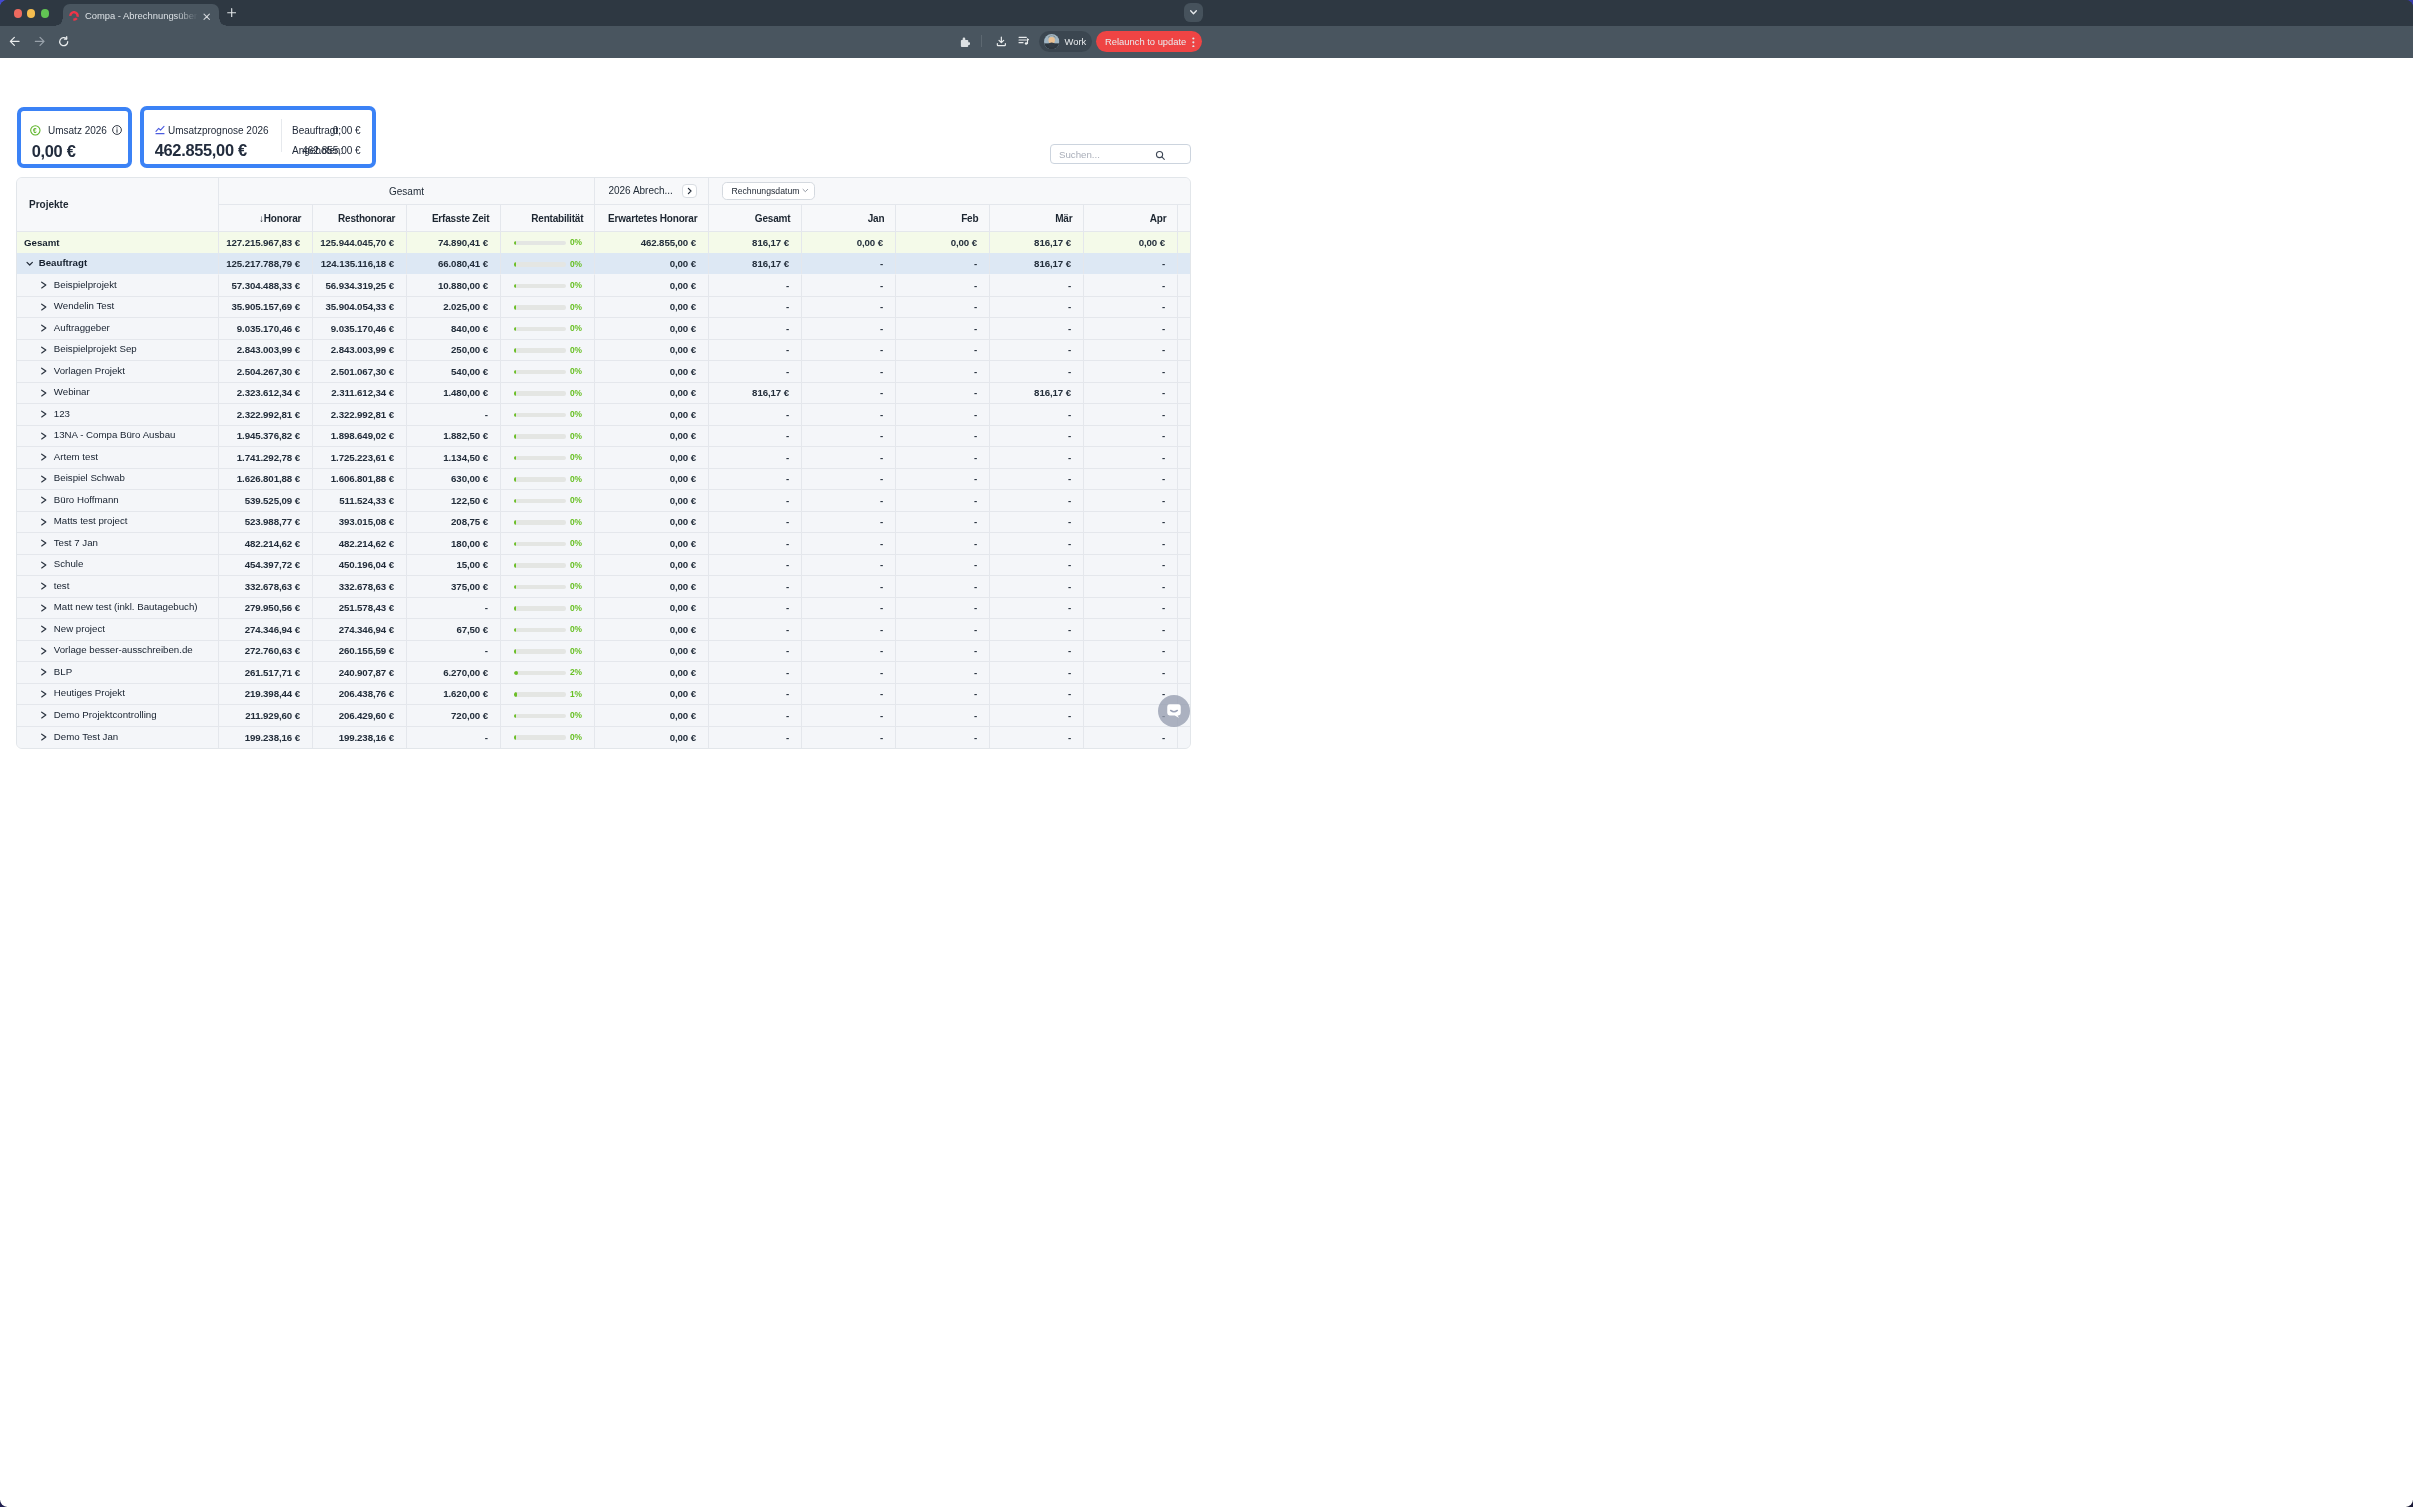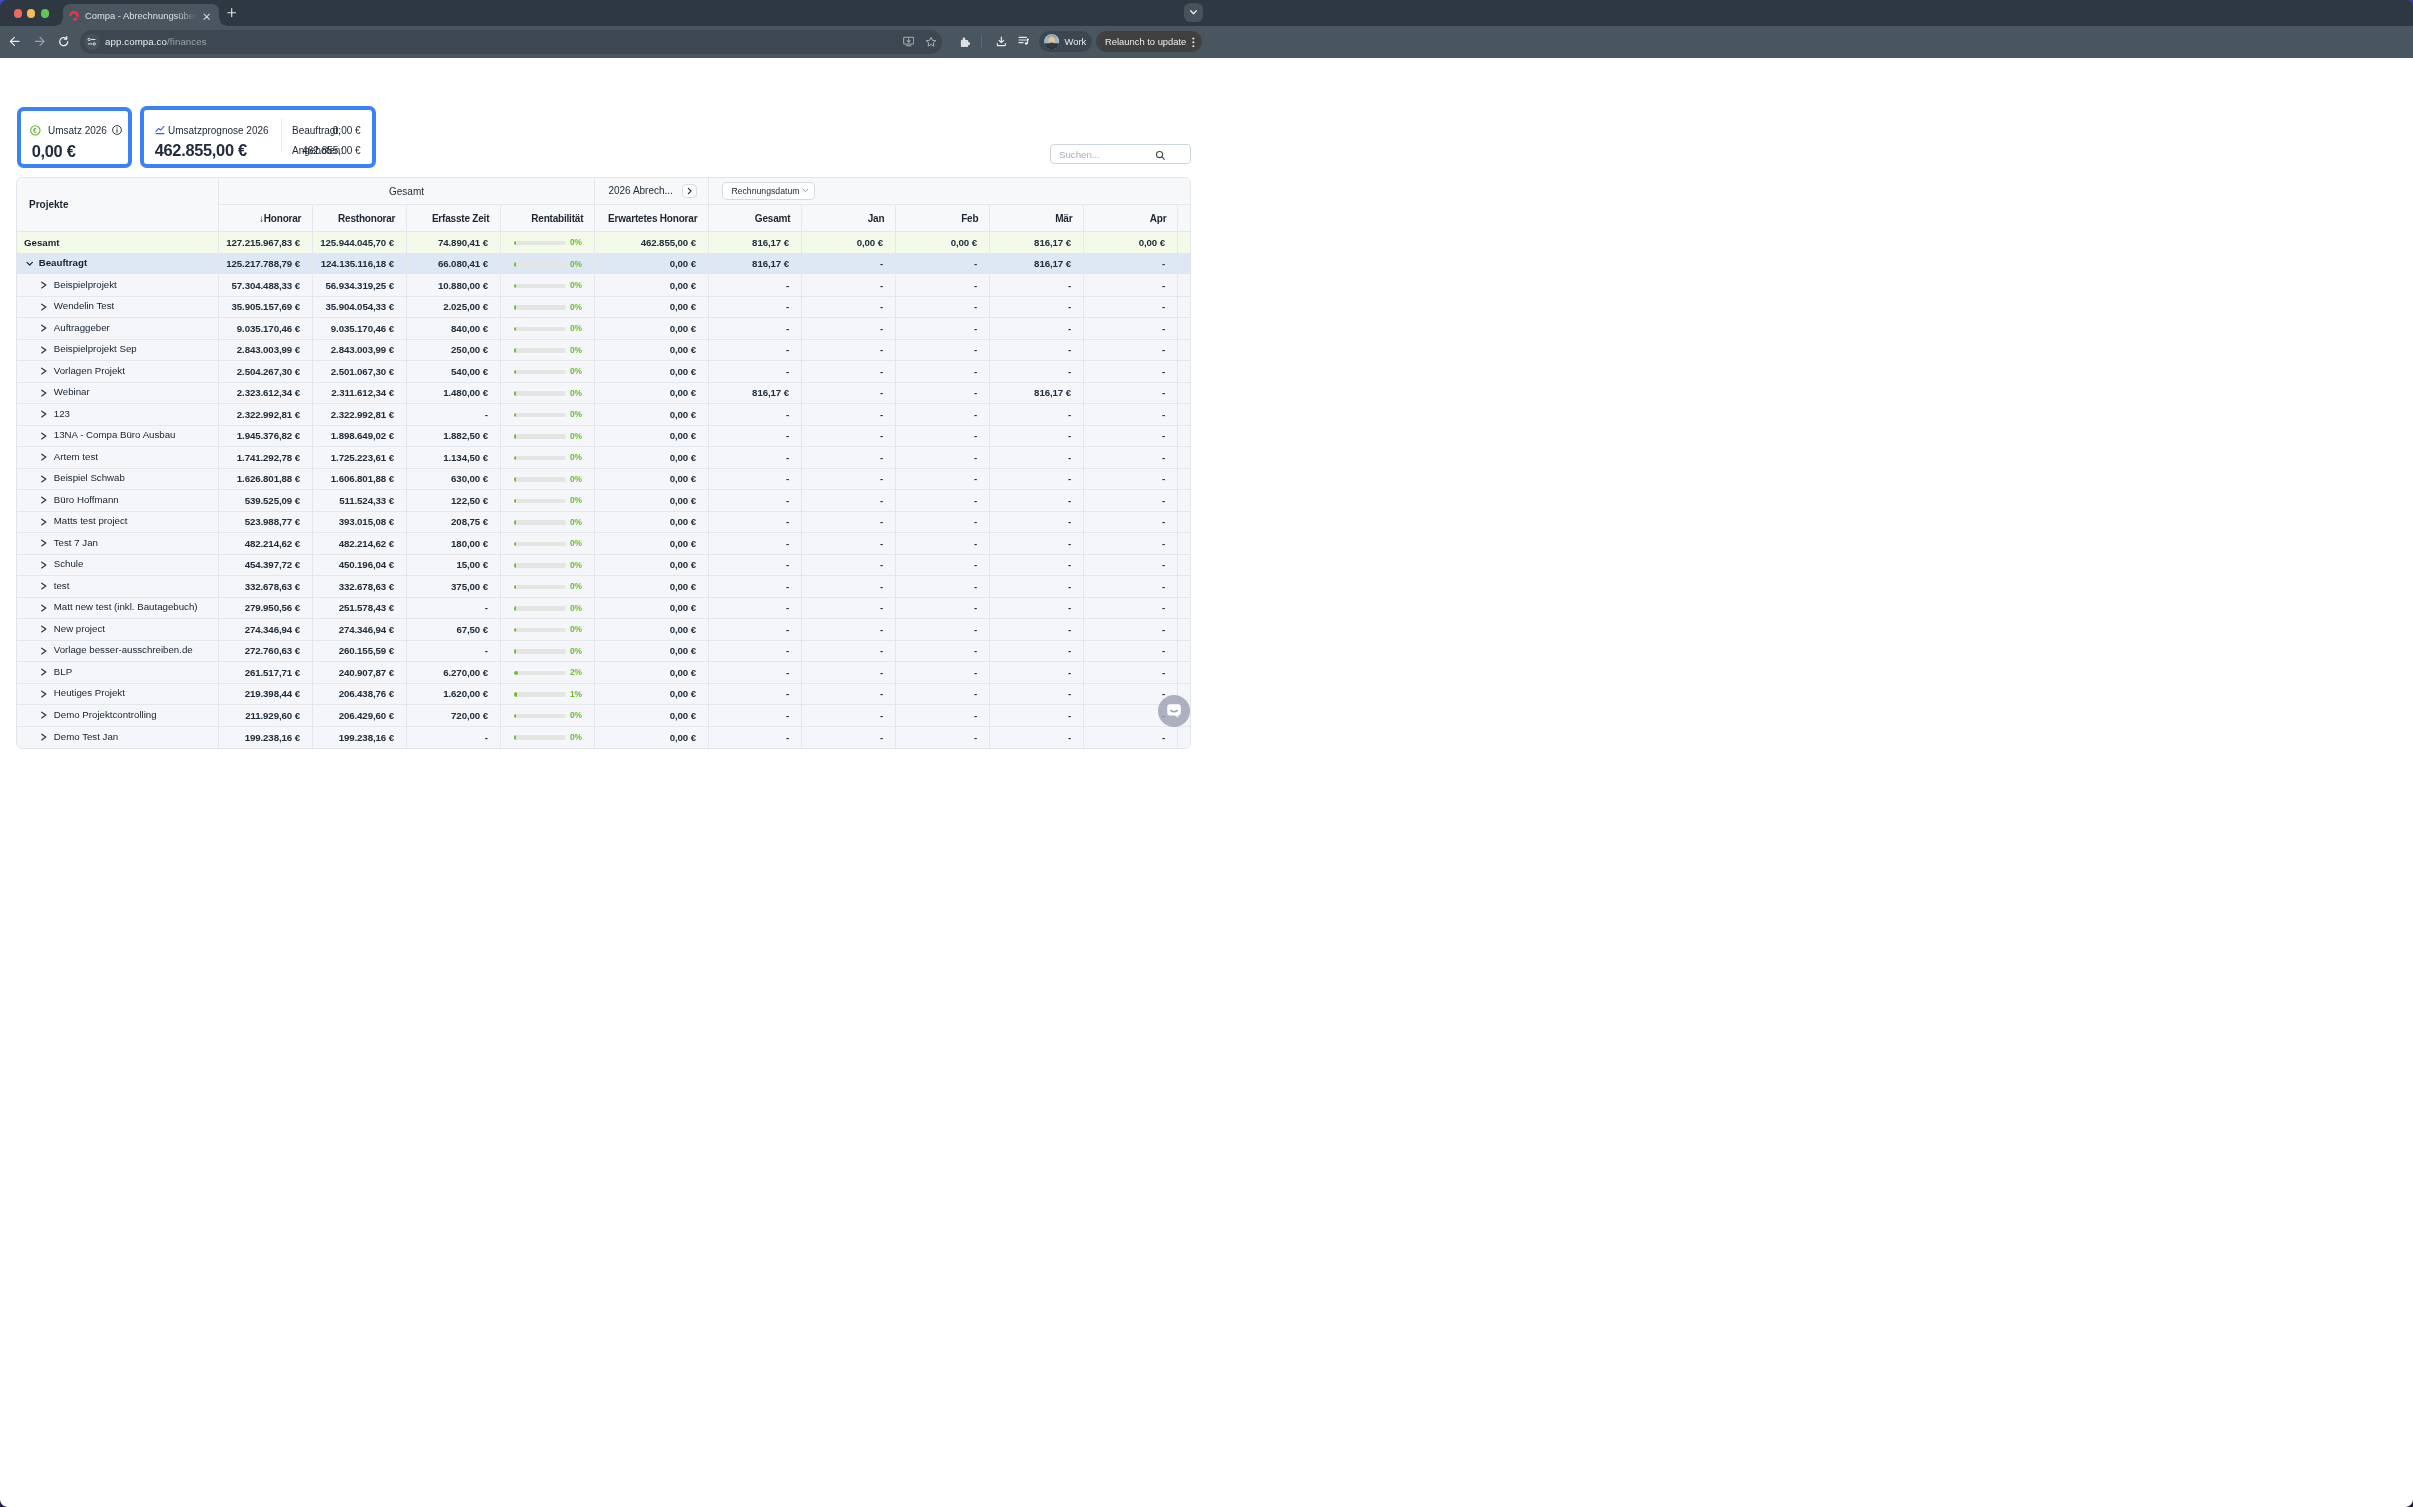--- a/index.html
+++ b/index.html
@@ -15,21 +15,21 @@
 .tab:after{right:-6.7px;background:radial-gradient(circle 6.7px at 100% 0,rgba(0,0,0,0) 6.3px,#49555f 6.6px);}
 .tabtitle{position:absolute;left:22px;top:7.4px;width:114px;font-size:9.4px;line-height:10.7px;color:#dce1e5;white-space:nowrap;overflow:hidden;
 -webkit-mask-image:linear-gradient(90deg,#000 80%,transparent 99%);mask-image:linear-gradient(90deg,#000 80%,transparent 99%);}
 .toolbar{position:absolute;top:26px;left:0;right:0;height:32px;background:#49555f;}
 .urlbar{position:absolute;left:80px;top:4px;width:862px;height:23.5px;border-radius:11.7px;background:#3d4751;}
 .tunec{position:absolute;left:3.7px;top:3.7px;width:16px;height:16px;border-radius:50%;background:#46525c;}
 .urltxt{position:absolute;left:25px;top:6px;font-size:9.7px;color:#e9ecee;letter-spacing:0.1px;}
 .urltxt .dim{color:#9aa3ab;}
 .chip{position:absolute;top:5.4px;height:21px;border-radius:10.4px;background:#3b4650;}
 .chip .lbl{font-size:9.4px;color:#e9ecee;}
-.relaunch{left:1096px;width:106px;background:#404040;}
+.relaunch{left:1096px;width:106px;background:#ef4444;}
 .profile{left:1039px;width:53px;}
 
 .page{position:absolute;top:58px;left:0;right:0;bottom:0;background:#fff;}
 .pagehead{position:absolute;top:0;left:0;right:0;height:36px;border-bottom:0.7px solid #e9ecf0;}
 .vdiv{position:absolute;left:38px;top:7.4px;width:1.3px;height:21.5px;background:#c9d5e3;}
 h1{position:absolute;left:44px;top:12px;font-size:11.4px;letter-spacing:-0.3px;font-weight:700;color:#4c5a9a;}
 .yearbox{position:absolute;left:168px;top:8.7px;width:93px;height:21px;border:1px solid #d5dae1;border-radius:5.4px;background:#fff;}
 .yearbox span{position:absolute;left:8.7px;top:3px;font-size:11.7px;color:#0e1520;}
 .card{position:absolute;border:4px solid #3b82f6;border-radius:6.7px;background:#fff;}
 .c1{left:17px;top:49px;width:115px;height:61px;}
@@ -103,39 +103,20 @@
   <svg class="abs" style="left:9.4px;top:10px" width="11.4" height="10.7" viewBox="0 0 17 16" fill="none">
     <path d="M15 8H2M8 2L2 8l6 6" stroke="#e9eced" stroke-width="1.9" stroke-linecap="round" stroke-linejoin="round"></path>
   </svg>
   <svg class="abs" style="left:34px;top:10px" width="11.4" height="10.7" viewBox="0 0 17 16" fill="none">
     <path d="M2 8h13M9 2l6 6-6 6" stroke="#98a1aa" stroke-width="1.9" stroke-linecap="round" stroke-linejoin="round"></path>
   </svg>
   <svg class="abs" style="left:58px;top:9.7px" width="11.4" height="11.4" viewBox="0 0 17 17" fill="none">
     <path d="M14.5 8.5a6 6 0 1 1-1.8-4.3" stroke="#e9eced" stroke-width="1.9" stroke-linecap="round"></path>
     <path d="M13 1v3.5h-3.5" stroke="#e9eced" stroke-width="1.9" stroke-linecap="round" stroke-linejoin="round"></path>
   </svg>
-  <div class="urlbar">
-   <div class="tunec">
-    <svg class="abs" style="left:3.4px;top:3.4px" width="9.4" height="9.4" viewBox="0 0 14 14" fill="none">
-      <circle cx="3.2" cy="3.7" r="1.7" stroke="#e9eced" stroke-width="1.4"></circle>
-      <path d="M6.6 3.7h5.4" stroke="#e9eced" stroke-width="1.4" stroke-linecap="round"></path>
-      <circle cx="10.8" cy="10.3" r="1.7" stroke="#e9eced" stroke-width="1.4"></circle>
-      <path d="M2 10.3h5.4" stroke="#e9eced" stroke-width="1.4" stroke-linecap="round"></path>
-    </svg>
-   </div>
-   <span class="urltxt">app.compa.co<span class="dim">/finances</span></span>
-   <svg class="abs" style="left:823px;top:6.4px" width="11.4" height="10.7" viewBox="0 0 17 16" fill="none">
-     <rect x="1" y="2" width="15" height="10" rx="1.2" stroke="#a9b0b7" stroke-width="1.5"></rect>
-     <path d="M5 14.5h7" stroke="#a9b0b7" stroke-width="1.5" stroke-linecap="round"></path>
-     <path d="M8.5 4v5M6.3 7l2.2 2.2L10.7 7" stroke="#a9b0b7" stroke-width="1.5" stroke-linecap="round" stroke-linejoin="round"></path>
-   </svg>
-   <svg class="abs" style="left:845px;top:5.7px" width="12" height="12" viewBox="0 0 17 17" fill="none">
-     <path d="M8.5 1.8l2 4.3 4.7.5-3.5 3.2 1 4.6-4.2-2.4-4.2 2.4 1-4.6L1.8 6.6l4.7-.5z" stroke="#a9b0b7" stroke-width="1.4" stroke-linejoin="round"></path>
-   </svg>
-  </div>
   <svg class="abs" style="left:959px;top:9.7px" width="11.4" height="11.4" viewBox="0 0 17 17" fill="none">
     <path d="M5.4 5.8V4.4a2 2 0 1 1 4 0v1.4h3a1.4 1.4 0 0 1 1.4 1.4v2.1h1.1a2 2 0 1 1 0 4h-1.1v1.6a1.4 1.4 0 0 1-1.4 1.4H4.2a1.4 1.4 0 0 1-1.4-1.4V7.2a1.4 1.4 0 0 1 1.4-1.4z" fill="#dde1e4"></path>
   </svg>
   <div class="abs" style="left:981px;top:9.4px;width:1px;height:12px;background:#5d6871"></div>
   <svg class="abs" style="left:996px;top:10px" width="10.7" height="10.7" viewBox="0 0 16 16" fill="none">
     <path d="M8 1.5v8M4.5 6.5L8 10l3.5-3.5" stroke="#e9eced" stroke-width="1.8" stroke-linecap="round" stroke-linejoin="round"></path>
     <path d="M2 11.5v1.8a1 1 0 0 0 1 1h10a1 1 0 0 0 1-1v-1.8" stroke="#e9eced" stroke-width="1.8" stroke-linecap="round"></path>
   </svg>
   <svg class="abs" style="left:1018px;top:10.4px" width="11.4" height="10" viewBox="0 0 17 15" fill="none">
     <path d="M1.5 2h11M1.5 6h11M1.5 10h6" stroke="#e9eced" stroke-width="1.7" stroke-linecap="round"></path>

